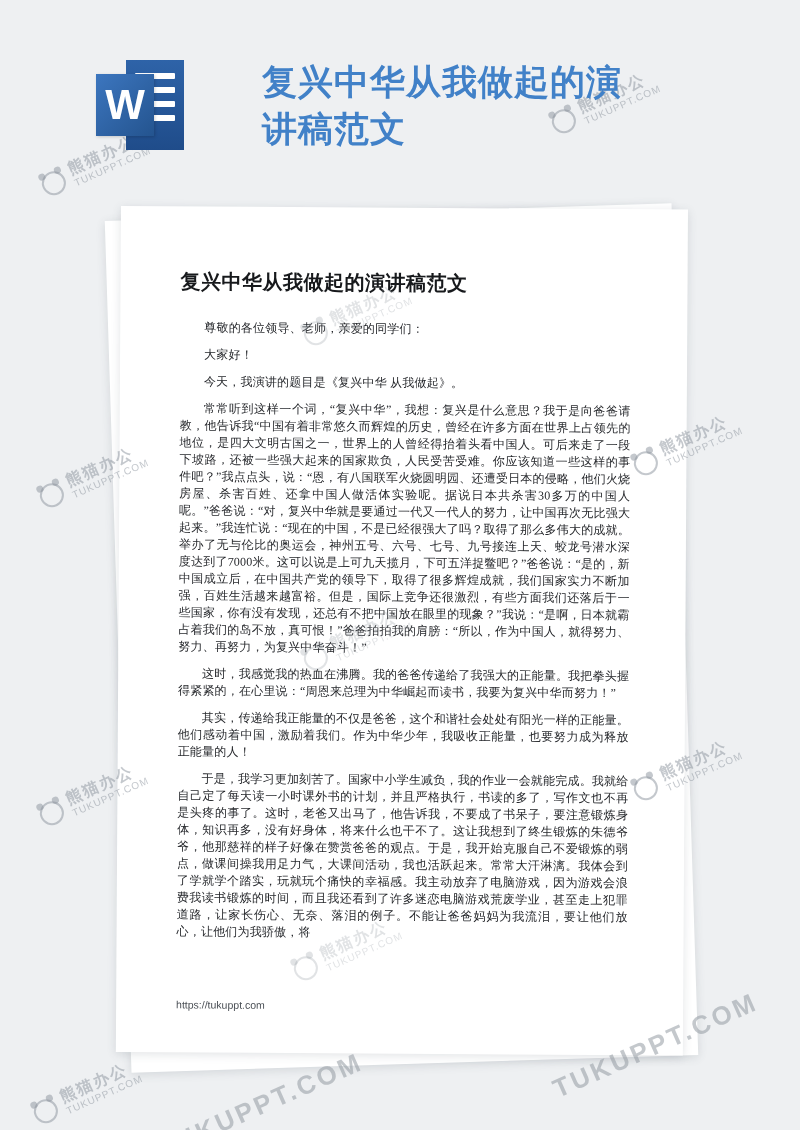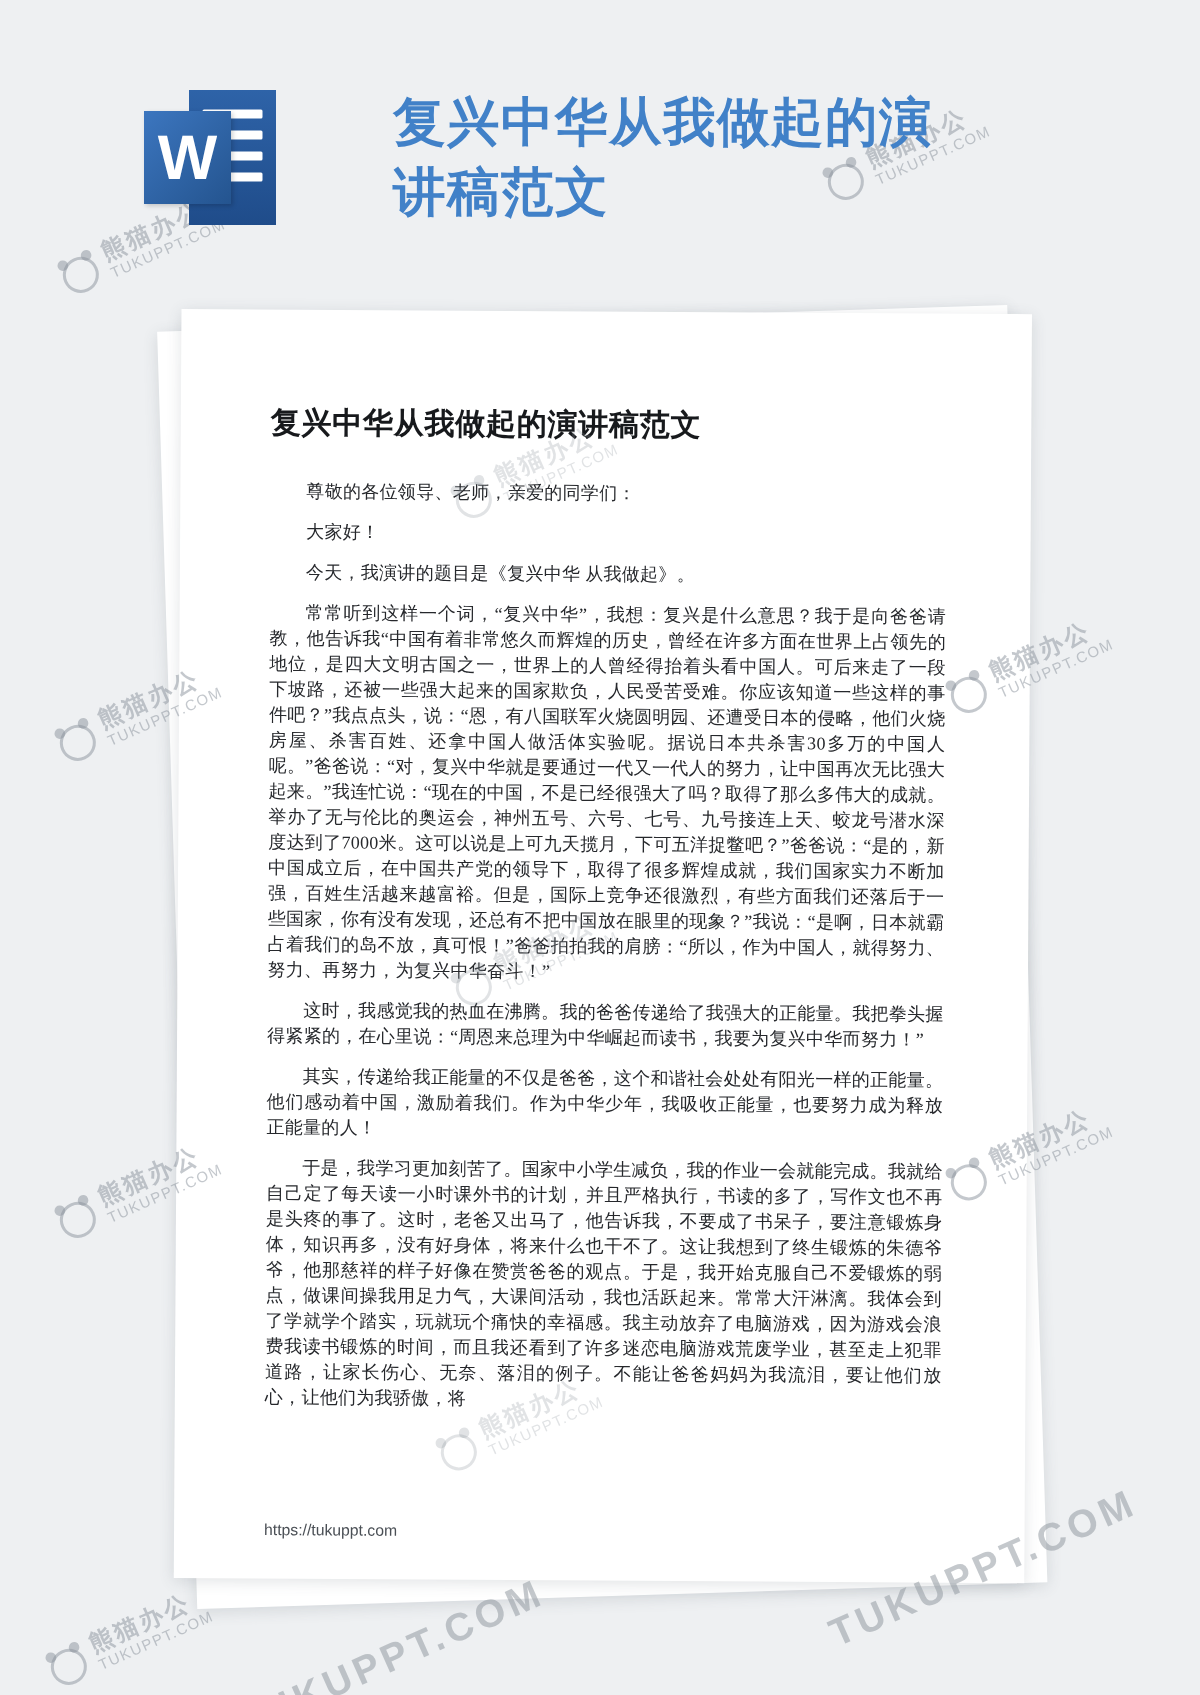--- a/index.html
+++ b/index.html
@@ -32,21 +32,21 @@
     transform:rotate(-1.8deg);z-index:1;}
   .sheet.main{left:121px;top:206px;width:567px;height:846px;
     transform:rotate(.35deg);transform-origin:top left;z-index:2;overflow:hidden;}
 
   .doc-inner{padding:62px 56px 0 60px;}
   .doc-heading{margin:0 0 24px;font-size:20px;font-weight:600;color:#17191c;
     font-family:"Liberation Serif","DejaVu Serif",serif;letter-spacing:.5px;}
   .doc-body p{margin:0 0 10px;text-indent:2em;text-align:justify;
     font-size:12px;line-height:17px;color:#26282c;letter-spacing:.2px;
     font-family:"Liberation Serif","DejaVu Serif",serif;}
-  .doc-url{position:absolute;left:60px;bottom:26px;font-size:10.5px;color:#4a4f55;}
+  .doc-url{position:absolute;left:60px;bottom:42px;font-size:10.5px;color:#4a4f55;}
 
   
   .wm{position:absolute;display:flex;align-items:center;gap:7px;
     transform:rotate(-24deg);color:rgba(138,146,155,.50);z-index:3;pointer-events:none;}
   .wm.wm-faint{color:rgba(140,148,156,.26);}
   .wm .wm-texts{display:flex;flex-direction:column;line-height:1.15;}
   .wm .wm-brand{font-size:16px;font-weight:bold;letter-spacing:2px;}
   .wm .wm-site{font-size:10px;letter-spacing:1px;}
   .wm-logo{width:20px;height:20px;border:2px solid currentColor;border-radius:50%;
     position:relative;flex:0 0 auto;}

